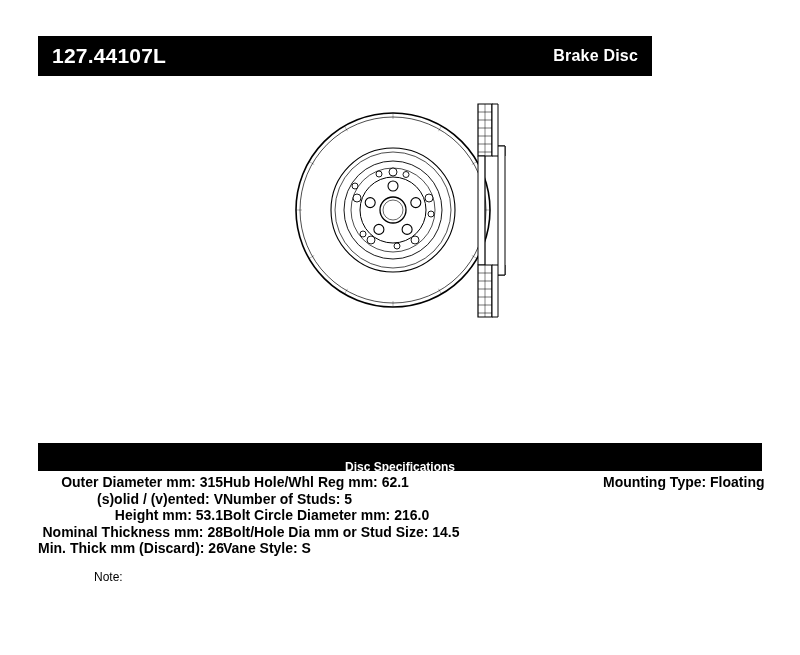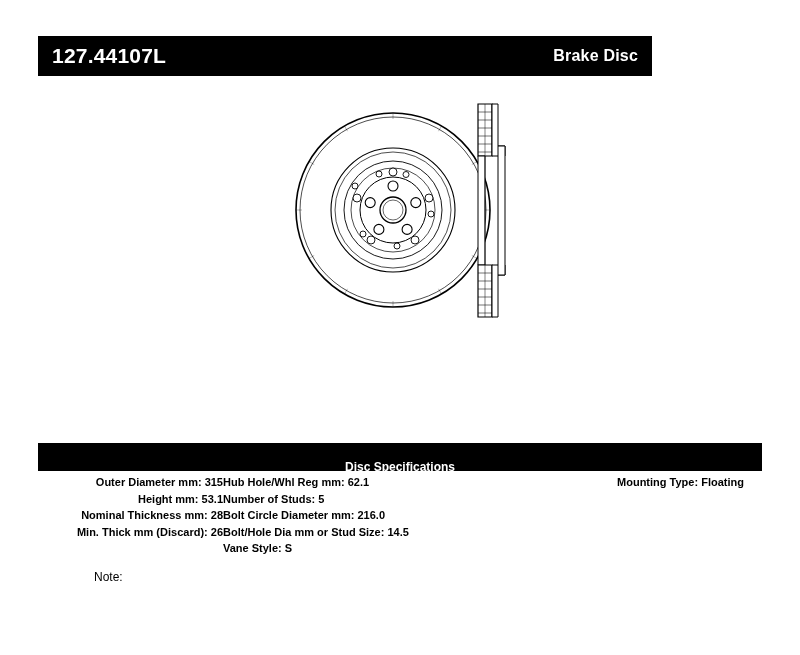--- a/index.html
+++ b/index.html
@@ -84,21 +84,21 @@
     font-weight: bold;
     margin-top: 20px;
   }
 
   .spec-columns {
     position: absolute;
     left: 38px;
     top: 474px;
     width: 724px;
     display: flex;
-    font-size: 11px;
+    font-size: 14px;
     font-weight: bold;
   }
   .col {
     box-sizing: border-box;
   }
   .col-left {
     width: 185px;
     text-align: right;
   }
   .col-mid {
@@ -220,20 +220,21 @@
   </svg>
 </div>
 
 <div class="spec-title-bar">
   <span class="spec-title">Disc Specifications</span>
 </div>
 
 <div class="spec-columns">
   <div class="col col-left">
     <div class="spec-line">Outer Diameter mm: 315</div>
+    <div class="spec-line">(s)olid / (v)ented: V</div>
     <div class="spec-line">Height mm: 53.1</div>
     <div class="spec-line">Nominal Thickness mm: 28</div>
     <div class="spec-line">Min. Thick mm (Discard): 26</div>
   </div>
   <div class="col col-mid">
     <div class="spec-line">Hub Hole/Whl Reg mm: 62.1</div>
     <div class="spec-line">Number of Studs: 5</div>
     <div class="spec-line">Bolt Circle Diameter mm: 216.0</div>
     <div class="spec-line">Bolt/Hole Dia mm or Stud Size: 14.5</div>
     <div class="spec-line">Vane Style: S</div>

